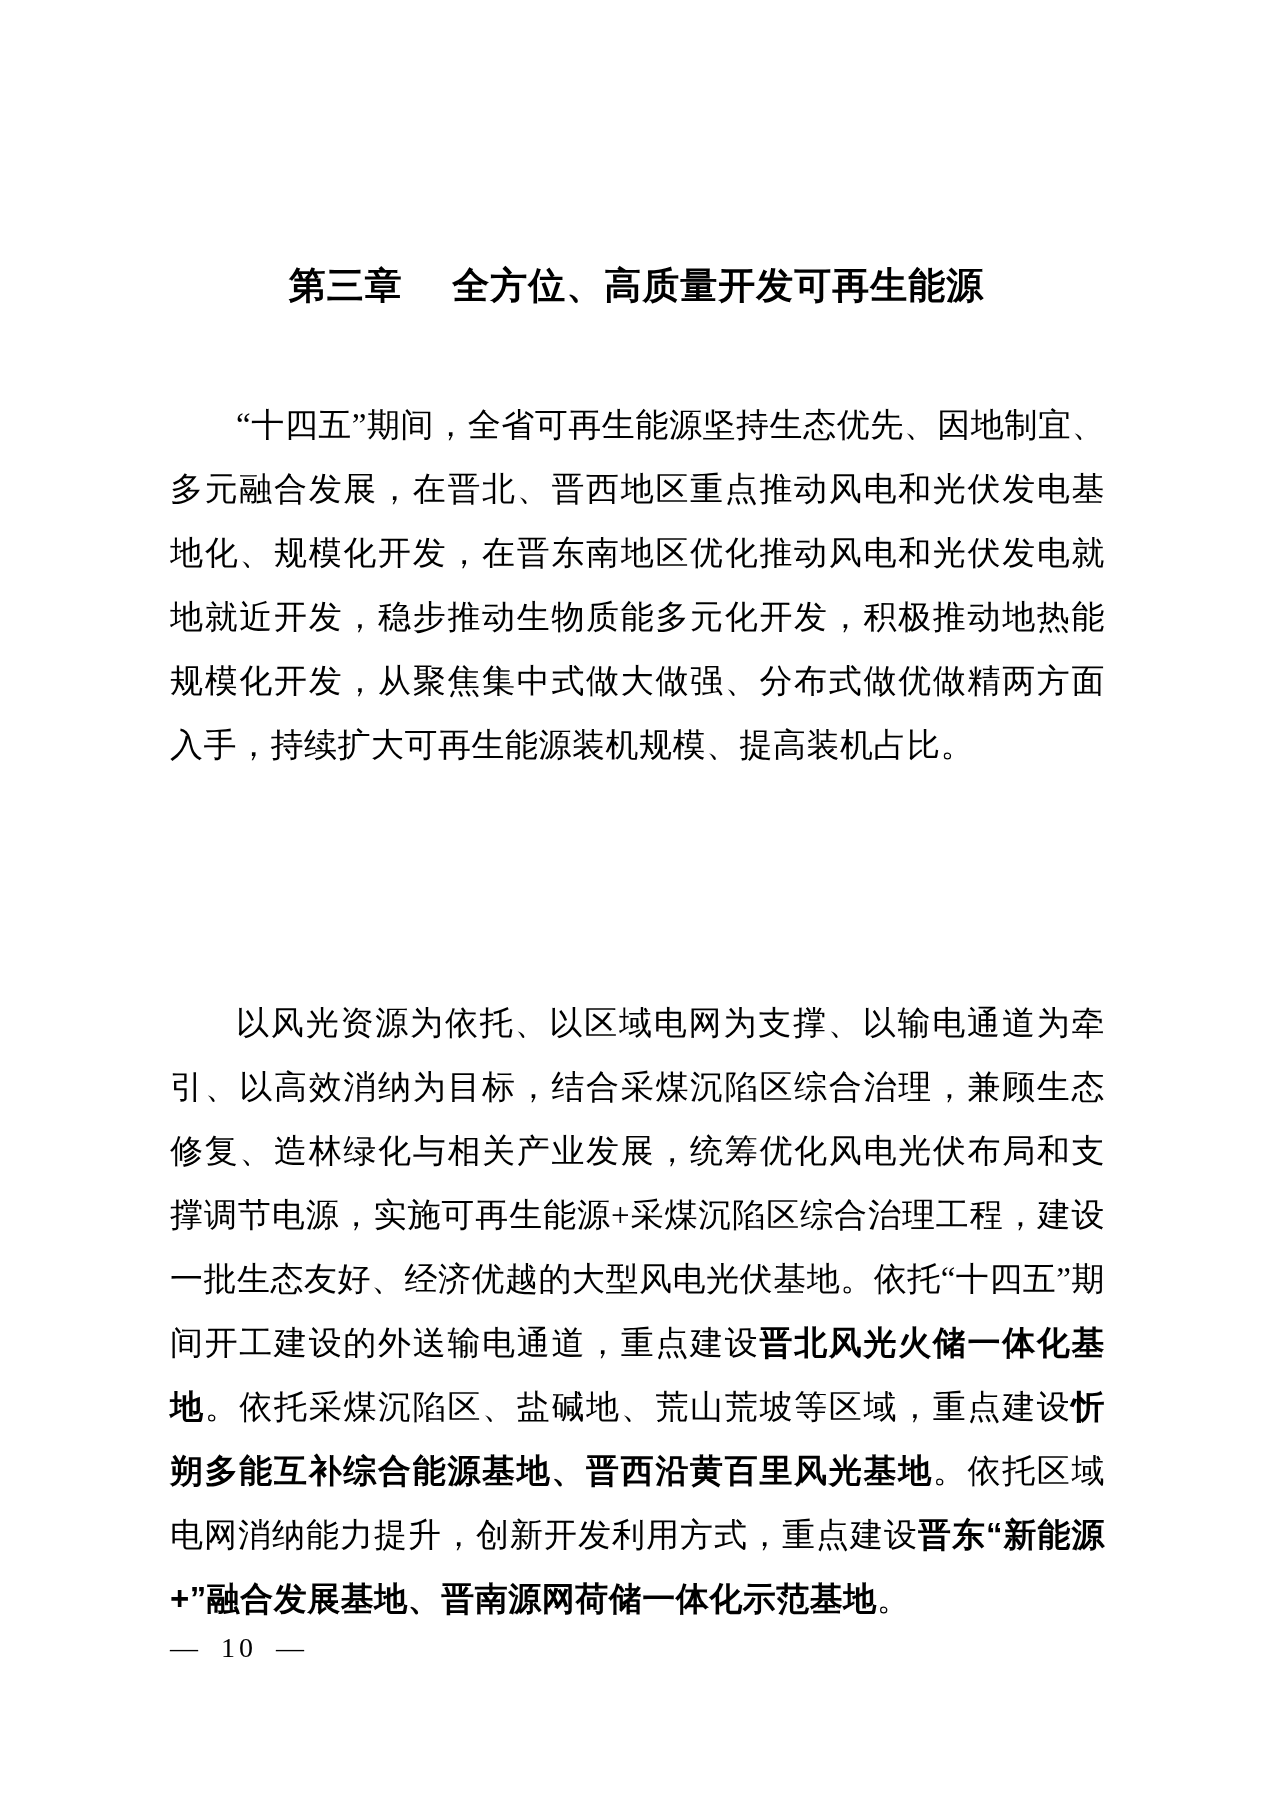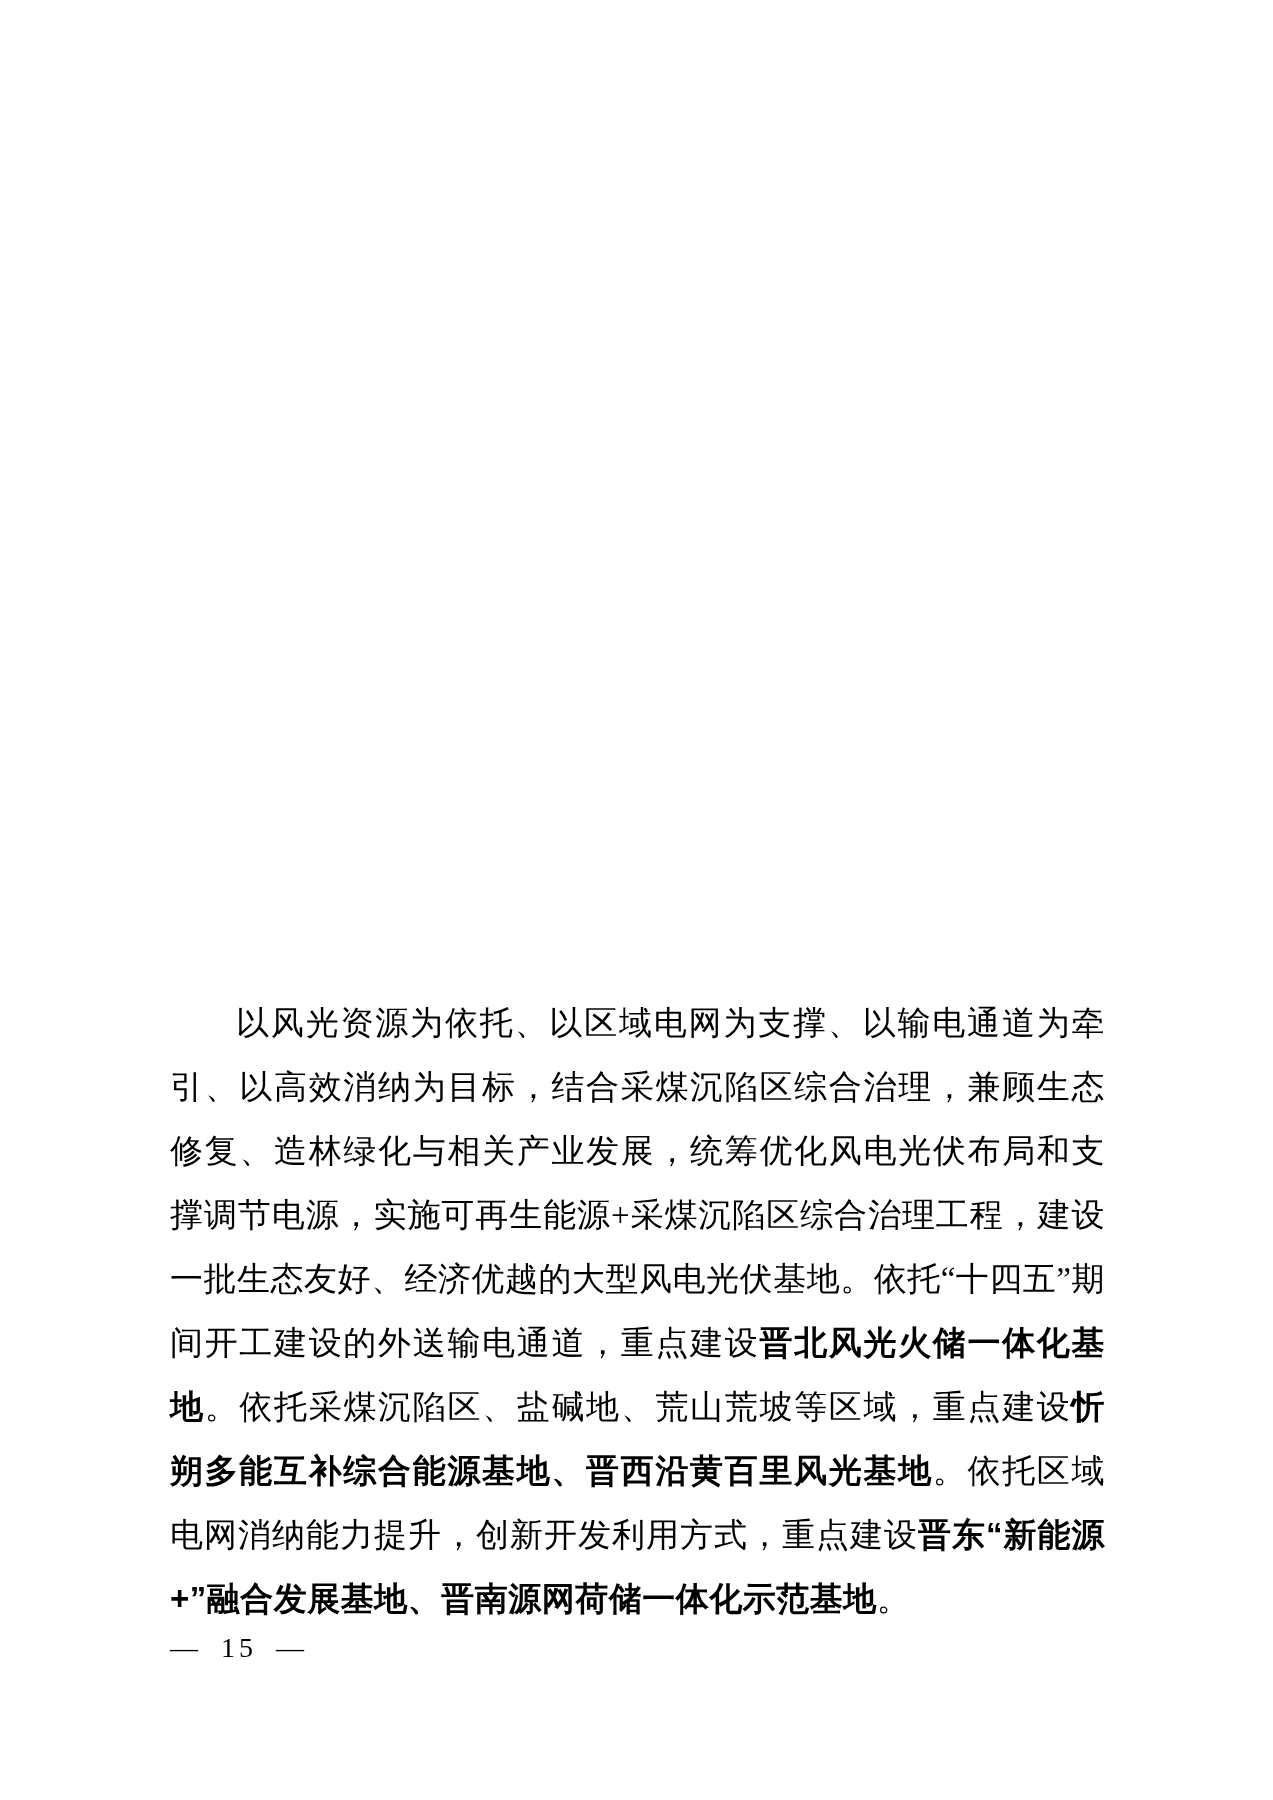--- a/index.html
+++ b/index.html
@@ -67,20 +67,22 @@
     line-height: 36px;
     letter-spacing: 4px;
     word-spacing: 8px;
   }
 </style>
 </head>
 <body>
 
 <div class="page">
 
+  <h1 class="chapter-title">第三章　 全方位、高质量开发可再生能源</h1>
 
+  <p class="body-para para-1">“十四五”期间，全省可再生能源坚持生态优先、因地制宜、多元融合发展，在晋北、晋西地区重点推动风电和光伏发电基地化、规模化开发，在晋东南地区优化推动风电和光伏发电就地就近开发，稳步推动生物质能多元化开发，积极推动地热能规模化开发，从聚焦集中式做大做强、分布式做优做精两方面入手，持续扩大可再生能源装机规模、提高装机占比。</p>
 
 
   <p class="body-para para-2"><span class="text-run">以风光资源为依托、以区域电网为支撑、以输电通道为牵引、以高效消纳为目标，结合采煤沉陷区综合治理，兼顾生态修复、造林绿化与相关产业发展，统筹优化风电光伏布局和支撑调节电源，实施可再生能源+采煤沉陷区综合治理工程，建设一批生态友好、经济优越的大型风电光伏基地。依托“十四五”期间开工建设的外送输电通道，重点建设</span><span class="text-run run-bold">晋北风光火储一体化基地</span><span class="text-run">。依托采煤沉陷区、盐碱地、荒山荒坡等区域，重点建设</span><span class="text-run run-bold">忻朔多能互补综合能源基地、晋西沿黄百里风光基地</span><span class="text-run">。依托区域电网消纳能力提升，创新开发利用方式，重点建设</span><span class="text-run run-bold">晋东“新能源+”融合发展基地、晋南源网荷储一体化示范基地</span><span class="text-run">。</span></p>
 
-  <div class="page-footer">— 15 —</div>
+  <div class="page-footer">— 10 —</div>
 
 </div>
 
 </body></html>

